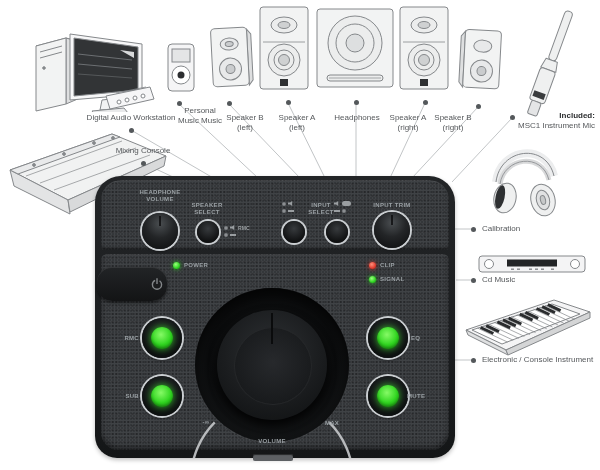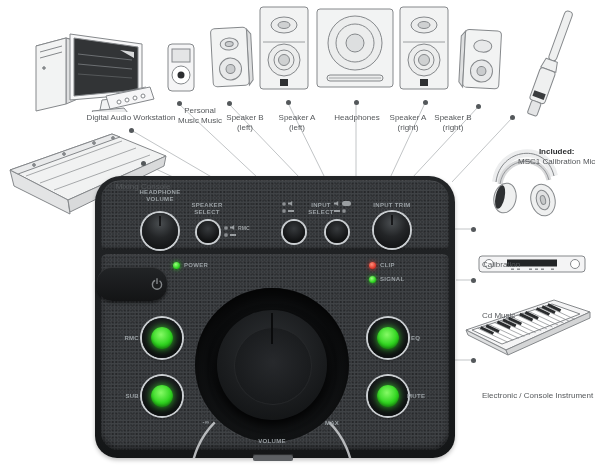--- a/index.html
+++ b/index.html
@@ -4,21 +4,21 @@
 <style>
   html,body{margin:0;padding:0;background:#ffffff;}
   #canvas{position:relative;width:600px;height:470px;background:#ffffff;overflow:hidden;
           font-family:"Liberation Sans",sans-serif;}
   .abs{position:absolute;}
   svg{display:block;}
 
   
   .callout{position:absolute;font-size:8px;line-height:1.25;color:#55585b;text-align:center;
            white-space:nowrap;z-index:6;}
-  .callout.left{text-align:center;margin-top:36px;}
+  .callout.left{text-align:right;}
   .callout .bold{font-weight:bold;color:#2b2d2f;}
   .dot{position:absolute;width:5px;height:5px;border-radius:50%;background:#54585b;z-index:6;}
 
   
   #device{position:absolute;left:95px;top:176px;width:360px;height:282px;z-index:4;
           background:linear-gradient(180deg,#232527,#1b1d1f 60%,#141617);
           border-radius:26px 26px 22px 22px;
           box-shadow:0 2px 4px rgba(0,0,0,.25);}
   .speckle{background-color:#34373a;
     background-image:radial-gradient(rgba(255,255,255,.055) 1px,transparent 1.1px),
@@ -323,21 +323,21 @@
     <div>(right)</div>
   </div>
 
   <div class="callout" style="left:453px;top:113px;transform:translateX(-50%);">
     <div>Speaker B</div>
     <div>(right)</div>
   </div>
 
   <div class="callout left" style="left:518px;top:111px;">
     <div class="bold">Included:</div>
-    <div>MSC1 Calibration Mic</div>
+    <div>MSC1 Instrument Mic</div>
   </div>
 
   <div class="callout left" style="left:143px;top:146px;transform:translateX(-50%);"><span>Mixing Console</span></div>
 
   <div class="callout left" style="left:482px;top:224px;"><span>Calibration</span></div>
 
   <div class="callout left" style="left:482px;top:275px;"><span>Cd Music</span></div>
 
   <div class="callout left" style="left:482px;top:355px;"><span>Electronic / Console Instrument</span></div>
 

